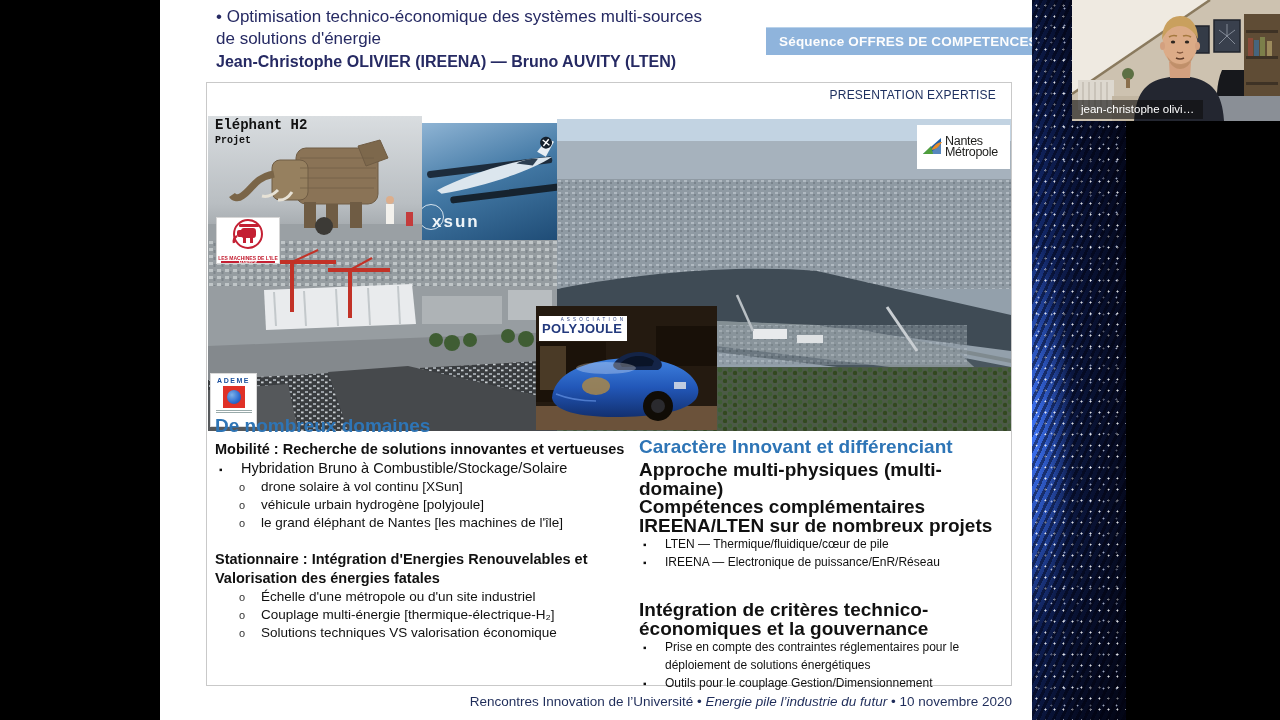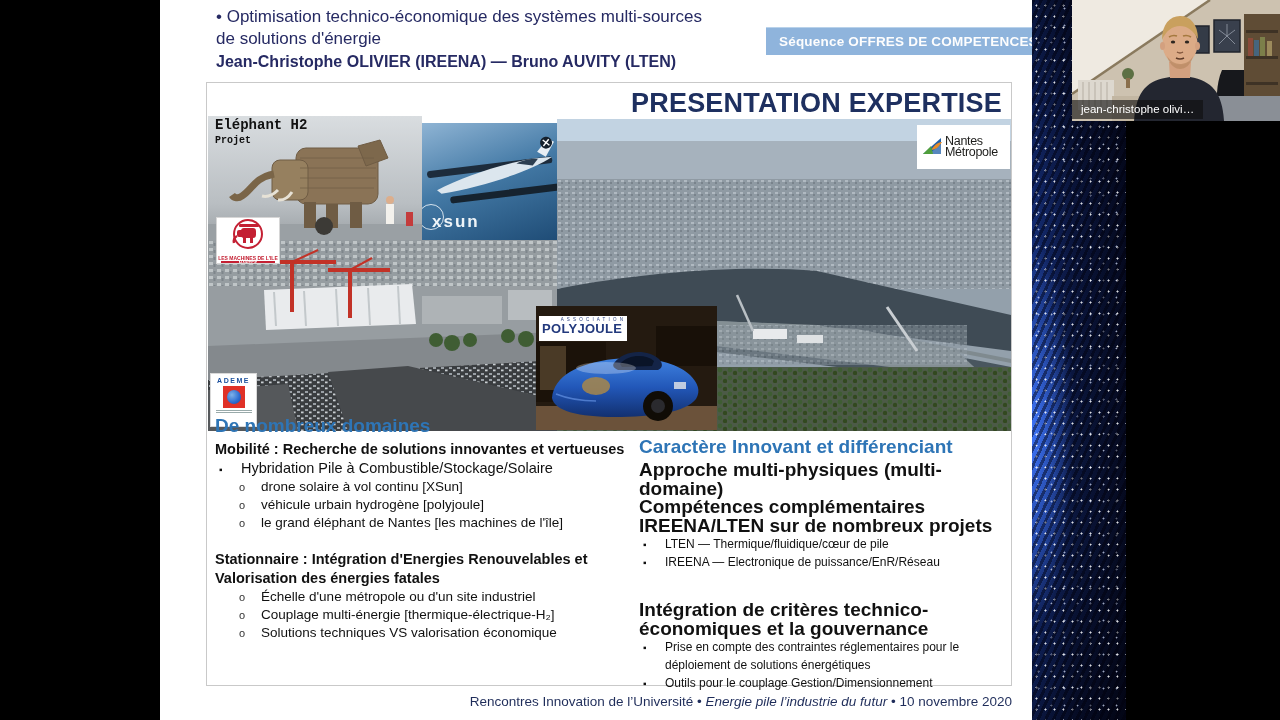--- a/index.html
+++ b/index.html
@@ -11,21 +11,21 @@
   #slide { left:160px; top:0; width:872px; height:720px; background:#fff; }
 
   #header-block { left:56px; top:6px; width:566px; color:#262a63; font-size:17px; line-height:22px; }
   #header-authors { font-weight:bold; font-size:16px; margin-top:1px; }
 
   #seq-badge { left:606px; top:27px; width:280px; height:28px; background:#8fb4dc;
     border-top:1px solid #b9d2ea; color:#fdfdfd; font-weight:bold; font-size:13.5px;
     line-height:27px; padding-left:13px; letter-spacing:.2px; }
 
   #content-box { left:46px; top:82px; width:806px; height:604px; border:1px solid #c9c9c9; background:#fff; }
-  #slide-title { position:absolute; top:5px; right:9px; color:#1e3060; font-weight:bold; font-size:27px; letter-spacing:.2px; }
+  #slide-title { position:absolute; top:5px; right:15px; color:#1e3060; font-weight:normal; font-size:12px; letter-spacing:.2px; }
 
   
   .photo { position:absolute; overflow:hidden; }
   #ph-elephant { left:1px; top:33px; width:214px; height:125px; background:linear-gradient(#d9dde0,#b9bec2 70%,#9aa0a4); }
   #elephant-cap { position:absolute; left:7px; top:2px; font-family:"Liberation Mono",monospace; font-weight:bold; color:#111; font-size:14px; line-height:15px;}
   #elephant-cap .sub { font-size:10px; font-weight:bold; }
 
   #ph-xsun { left:215px; top:40px; width:148px; height:117px; background:linear-gradient(160deg,#8fb4d4 0%,#447aa6 45%,#1d4a74 100%); }
   #xsun-logo { position:absolute; left:10px; bottom:8px; color:#eef4f8; font-size:17px; letter-spacing:2px; font-weight:bold;margin-top:23px; }
   #xsun-ring { position:absolute; left:-14px; bottom:2px; width:26px; height:26px; border:1.5px solid rgba(240,246,250,.85); border-radius:50%; }
@@ -299,21 +299,21 @@
       </svg>
       <div id="logo-polyjoule">
         <div class="small">A S S O C I A T I O N</div>
         <div class="big">POLYJOULE</div>
       </div>
     </div>
 
     <div id="col-left" class="abs">
       <div class="h-blue">De nombreux domaines</div>
       <div class="bold-line">Mobilité : Recherche de solutions innovantes et vertueuses</div>
-      <div class="b1">Hybridation Pile à Combustible/Stockage/Solaire</div>
+      <div class="b1">Hybridation Bruno à Combustible/Stockage/Solaire</div>
       <div class="b2">drone solaire à vol continu [XSun]</div>
       <div class="b2">véhicule urbain hydrogène [polyjoule]</div>
       <div class="b2">le grand éléphant de Nantes [les machines de l'île]</div>
       <div class="gap18"></div>
       <div class="bold-line">Stationnaire : Intégration d'Energies Renouvelables et Valorisation des énergies fatales</div>
       <div class="b2">Échelle d'une métropole ou d'un site industriel</div>
       <div class="b2">Couplage multi-énergie [thermique-électrique-H₂]</div>
       <div class="b2">Solutions techniques VS valorisation économique</div>
     </div>
 

